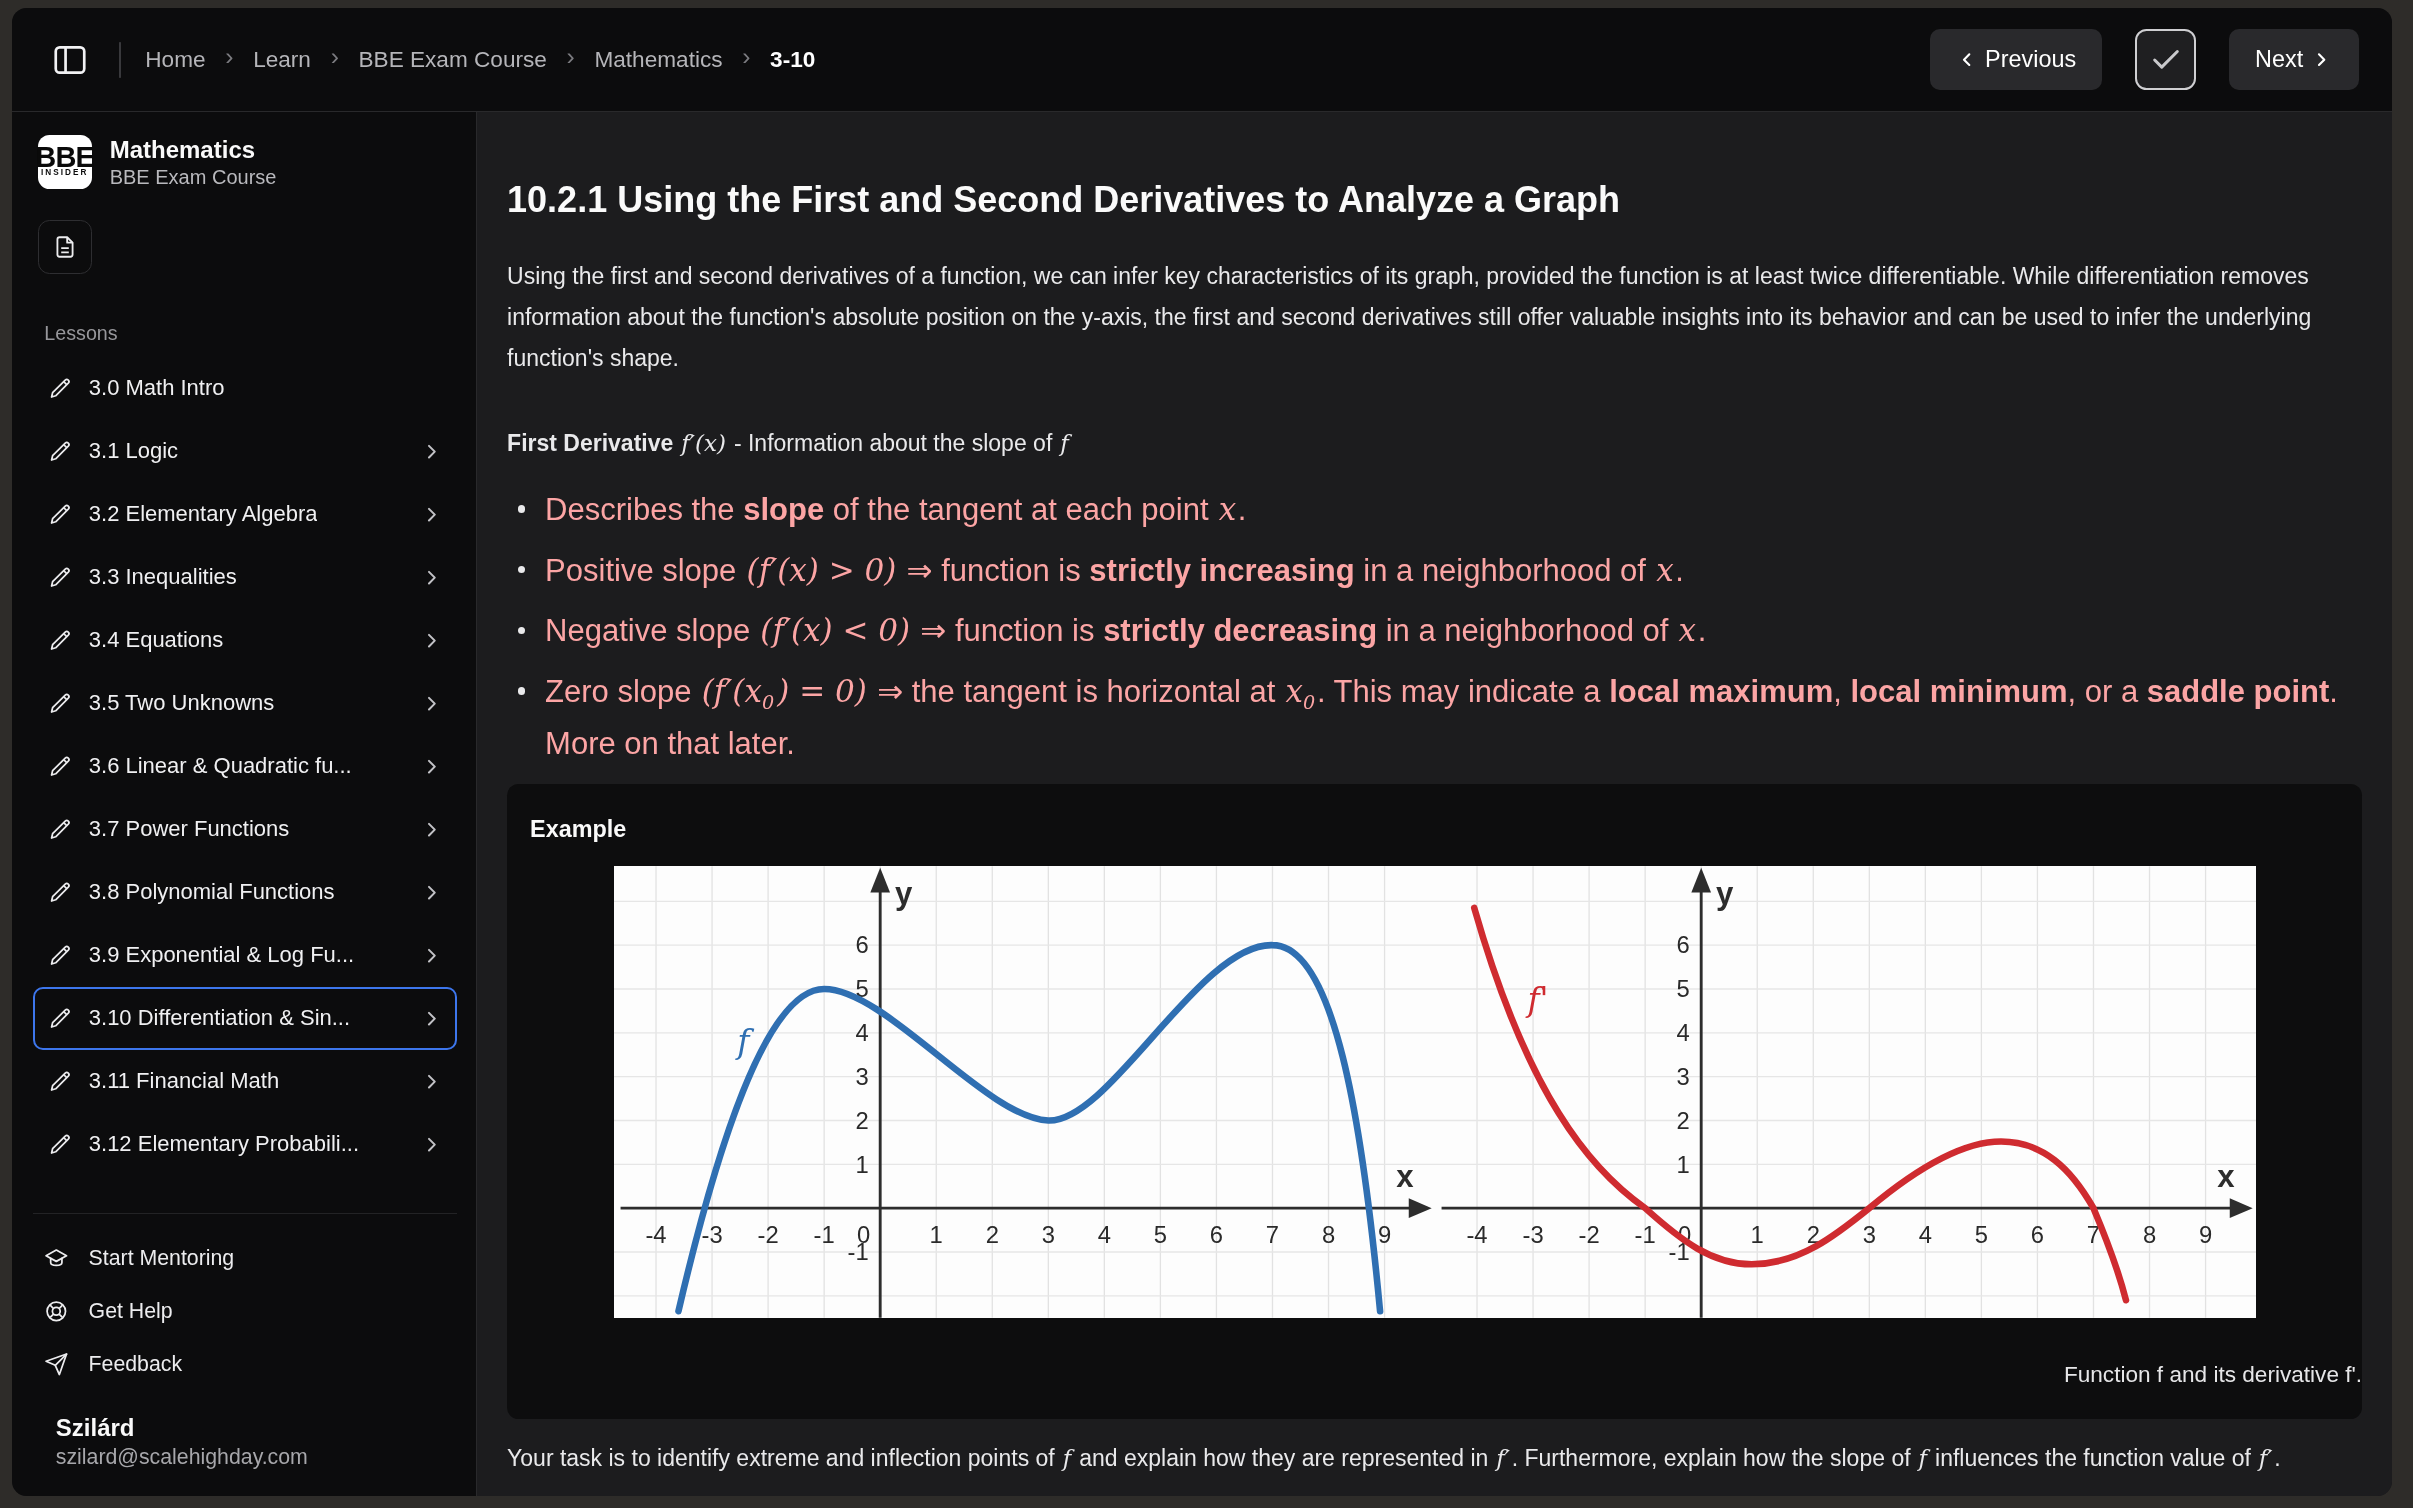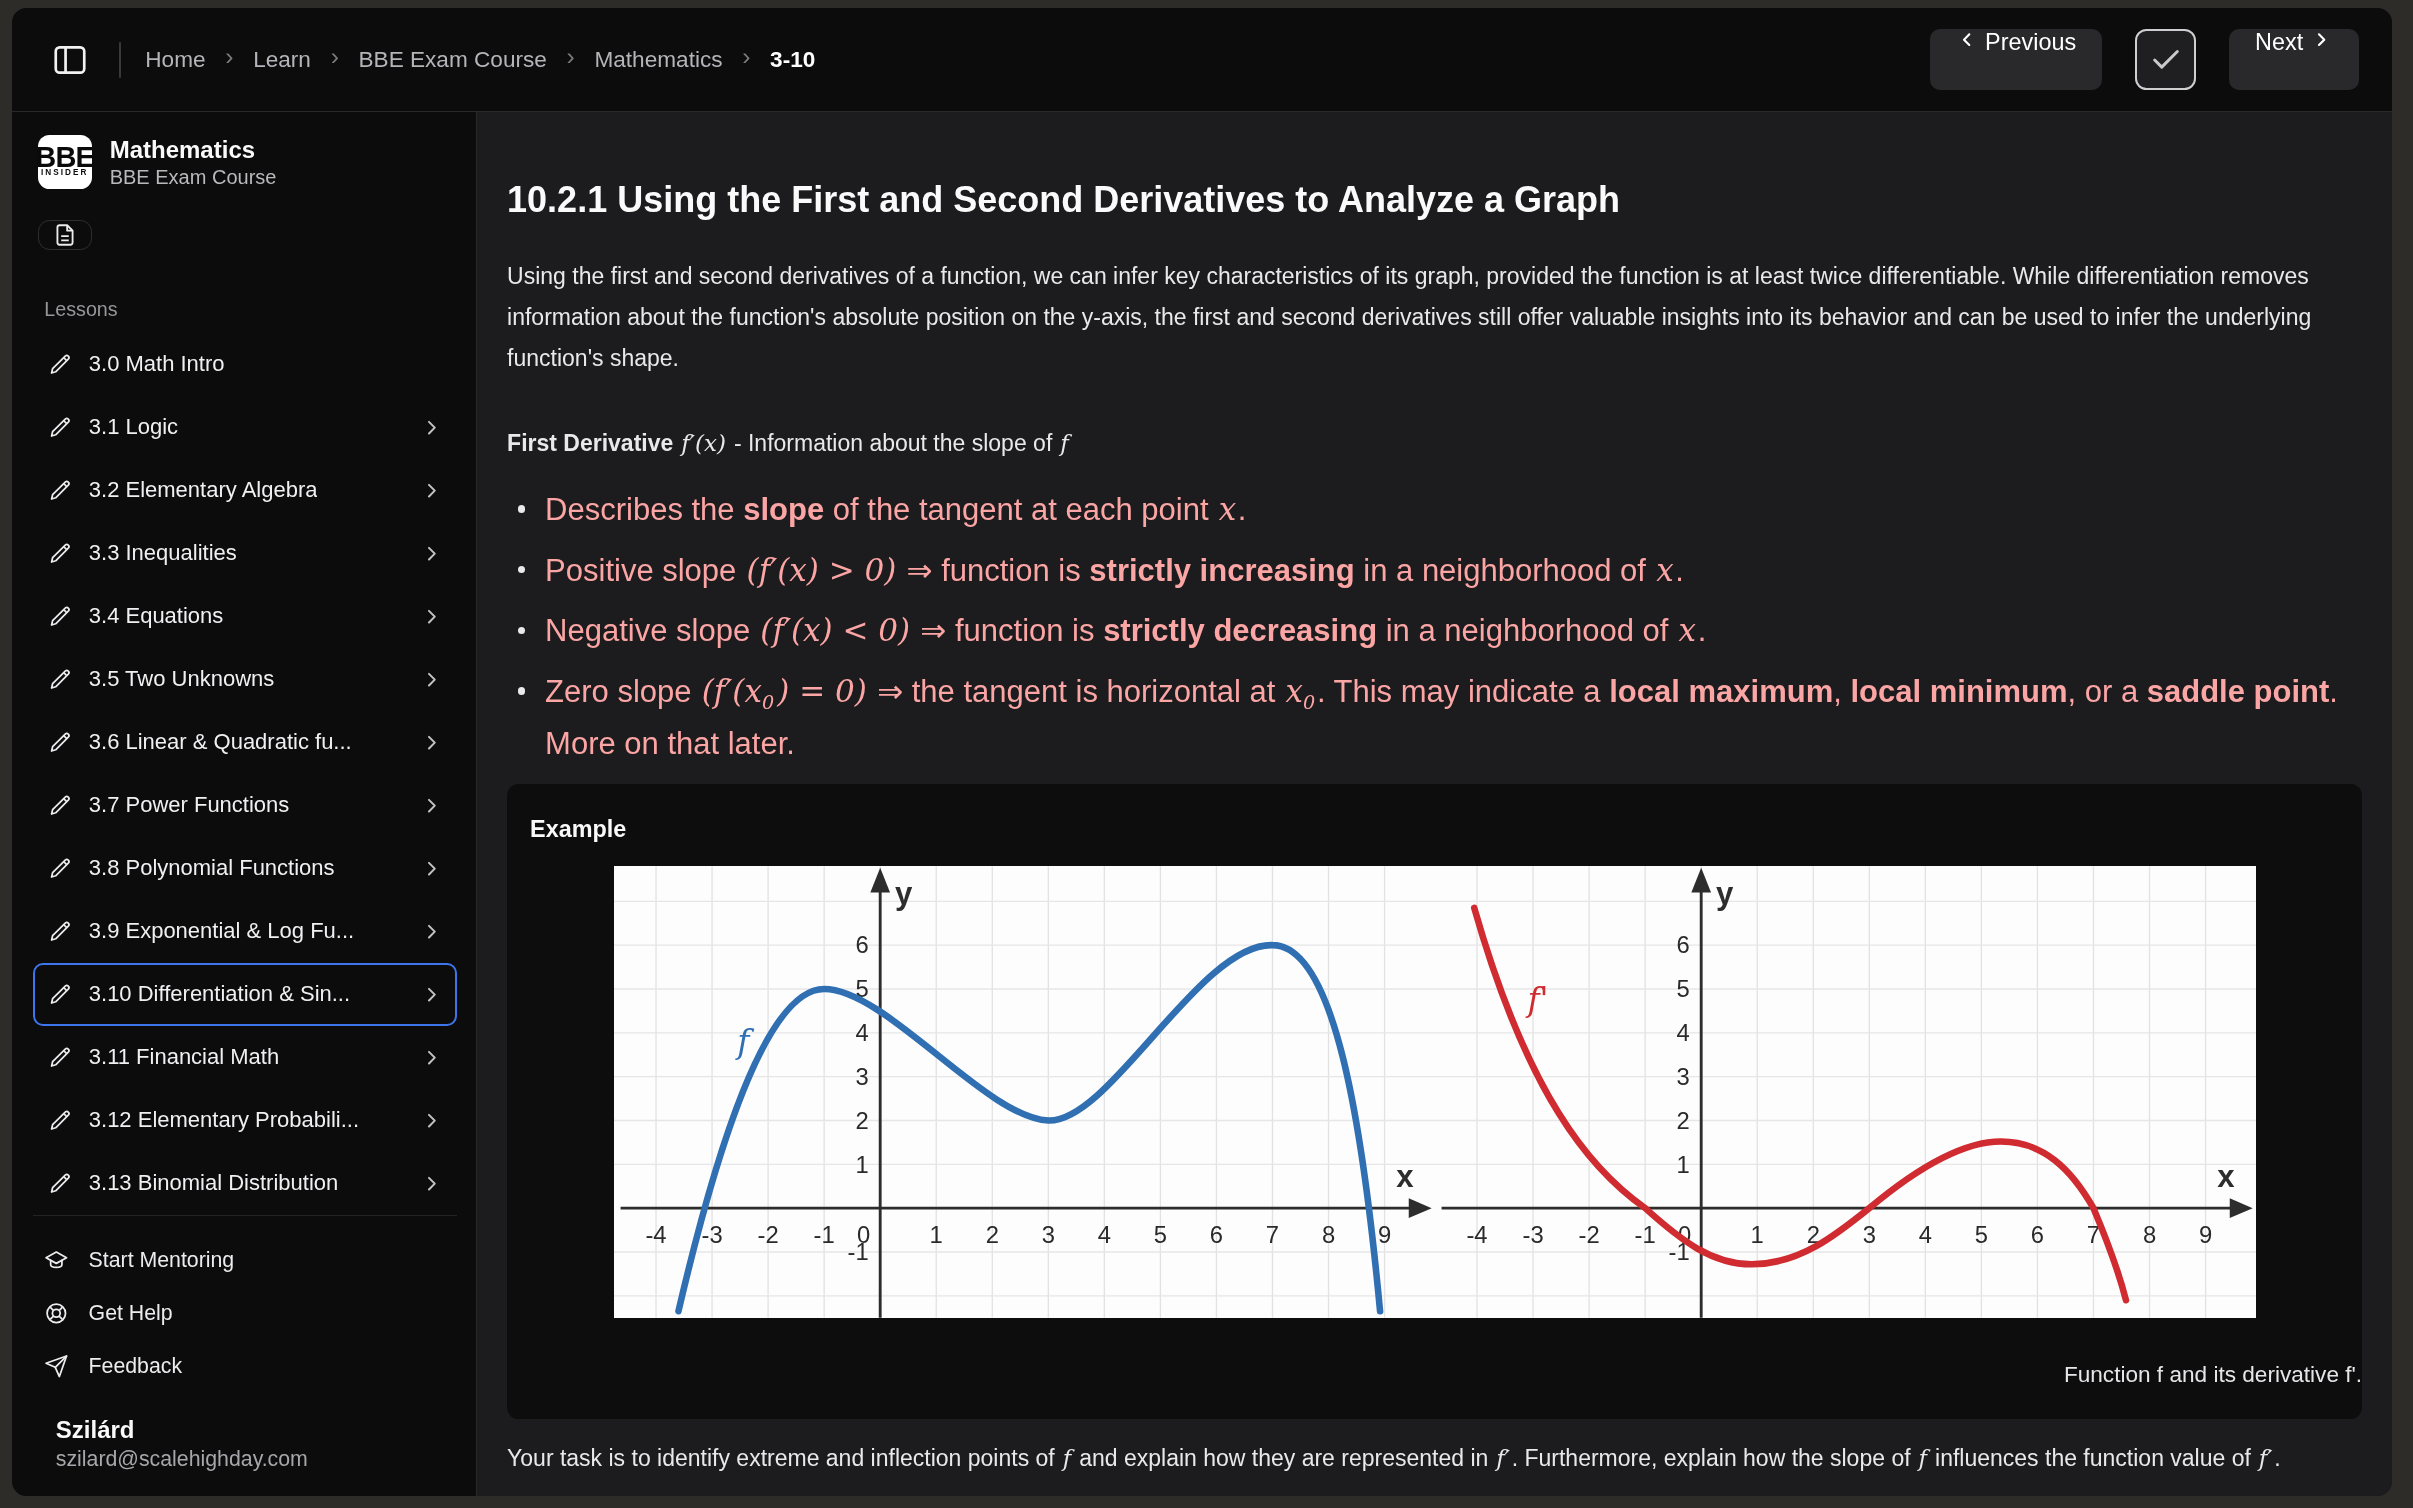--- a/index.html
+++ b/index.html
@@ -7,21 +7,21 @@
   .window{position:absolute;left:11.5px;top:8.2px;right:21.3px;bottom:13px;background:#1c1c1e;border-radius:14.8px;overflow:hidden;display:flex;flex-direction:column;}
   
   .topbar{height:103px;flex:0 0 auto;background:#0c0c0d;border-bottom:0.8px solid #29292b;display:flex;align-items:center;padding:0 33px;}
   .icon-btn{display:flex;align-items:center;justify-content:center;background:none;border:none;cursor:pointer;color:#f2f2f4;}
   .tb-sep{width:1.6px;height:36px;background:#39393c;margin:0 24.6px;border-radius:0.8px;}
   .crumbs{display:flex;align-items:center;gap:19.7px;font-size:22.6px;color:#b5b5b9;}
   .crumb{cursor:pointer;}
   .crumb.active{color:#ffffff;font-weight:600;}
   .crumb-sep{color:#7c7c80;font-size:24.6px;line-height:1;transform:translateY(-1.6px);}
   .tb-spacer{flex:1;}
-  .nav-btn{display:flex;align-items:flex-start;gap:8.2px;height:61px;padding:0 26px;background:#29292c;border:none;border-radius:9.9px;color:#fff;font-size:23.4px;font-family:inherit;cursor:pointer;}
+  .nav-btn{display:flex;align-items:center;gap:8.2px;height:61px;padding:0 26px;background:#29292c;border:none;border-radius:9.9px;color:#fff;font-size:23.4px;font-family:inherit;cursor:pointer;}
   .check-btn{width:61px;height:61px;margin:0 33px;border:2.5px solid #cfcfd2;border-radius:11.5px;background:#1f1f21;display:flex;align-items:center;justify-content:center;cursor:pointer;}
   
   .body-row{flex:1;display:flex;min-height:0;}
   .sidebar{width:424px;flex:0 0 auto;background:#0c0c0d;border-right:0.8px solid #29292b;display:flex;flex-direction:column;padding:23px 19.7px 24.6px 21.3px;overflow:hidden;}
   .course-head{display:flex;align-items:center;gap:18px;padding-left:4.9px;}
   .logo{width:54px;height:54px;background:#ffffff;border-radius:11.5px;display:flex;flex-direction:column;align-items:center;justify-content:center;color:#0a0a0a;flex:0 0 auto;}
   .logo .l1{font-weight:800;font-size:29px;letter-spacing:-0.8px;line-height:21.3px;}
   .logo .l2{font-weight:700;font-size:8.2px;letter-spacing:2px;line-height:9.9px;}
   .course-title{font-size:24px;font-weight:700;color:#fafafa;line-height:29.6px;}
   .course-sub{font-size:20px;color:#b9b9bd;line-height:24.6px;}
@@ -242,30 +242,20 @@
             <svg class="chev" viewBox="0 0 24 24">
               <path d="M9 5.5l6.5 6.5L9 18.5" fill="none" stroke="currentColor" stroke-width="2.3" stroke-linecap="round" stroke-linejoin="round"></path>
             </svg>
           </div>
           <div class="lesson">
             <svg class="pencil" viewBox="0 0 24 24">
               <path d="M3.5 20.5l1-4.2L16.8 4a2.1 2.1 0 0 1 3 3L7.5 19.3l-4 1.2z" fill="none" stroke="#ececee" stroke-width="1.7" stroke-linejoin="round"></path>
               <path d="M15.3 5.5l3 3" fill="none" stroke="#ececee" stroke-width="1.7"></path>
             </svg>
             <span class="lesson-label">3.12 Elementary Probabili...</span>
-            <svg class="chev" viewBox="0 0 24 24">
-              <path d="M9 5.5l6.5 6.5L9 18.5" fill="none" stroke="currentColor" stroke-width="2.3" stroke-linecap="round" stroke-linejoin="round"></path>
-            </svg>
-          </div>
-          <div class="lesson">
-            <svg class="pencil" viewBox="0 0 24 24">
-              <path d="M3.5 20.5l1-4.2L16.8 4a2.1 2.1 0 0 1 3 3L7.5 19.3l-4 1.2z" fill="none" stroke="#ececee" stroke-width="1.7" stroke-linejoin="round"></path>
-              <path d="M15.3 5.5l3 3" fill="none" stroke="#ececee" stroke-width="1.7"></path>
-            </svg>
-            <span class="lesson-label">3.13 Binomial Distribution</span>
             <svg class="chev" viewBox="0 0 24 24">
               <path d="M9 5.5l6.5 6.5L9 18.5" fill="none" stroke="currentColor" stroke-width="2.3" stroke-linecap="round" stroke-linejoin="round"></path>
             </svg>
           </div>
         </div>
 
       <div class="side-footer">
         <div class="side-link">
           <svg viewBox="0 0 24 24">
             <path d="M2 9.5L12 4l10 5.5-10 5.5L2 9.5z" fill="none" stroke="#ececee" stroke-width="1.7" stroke-linejoin="round"></path>

